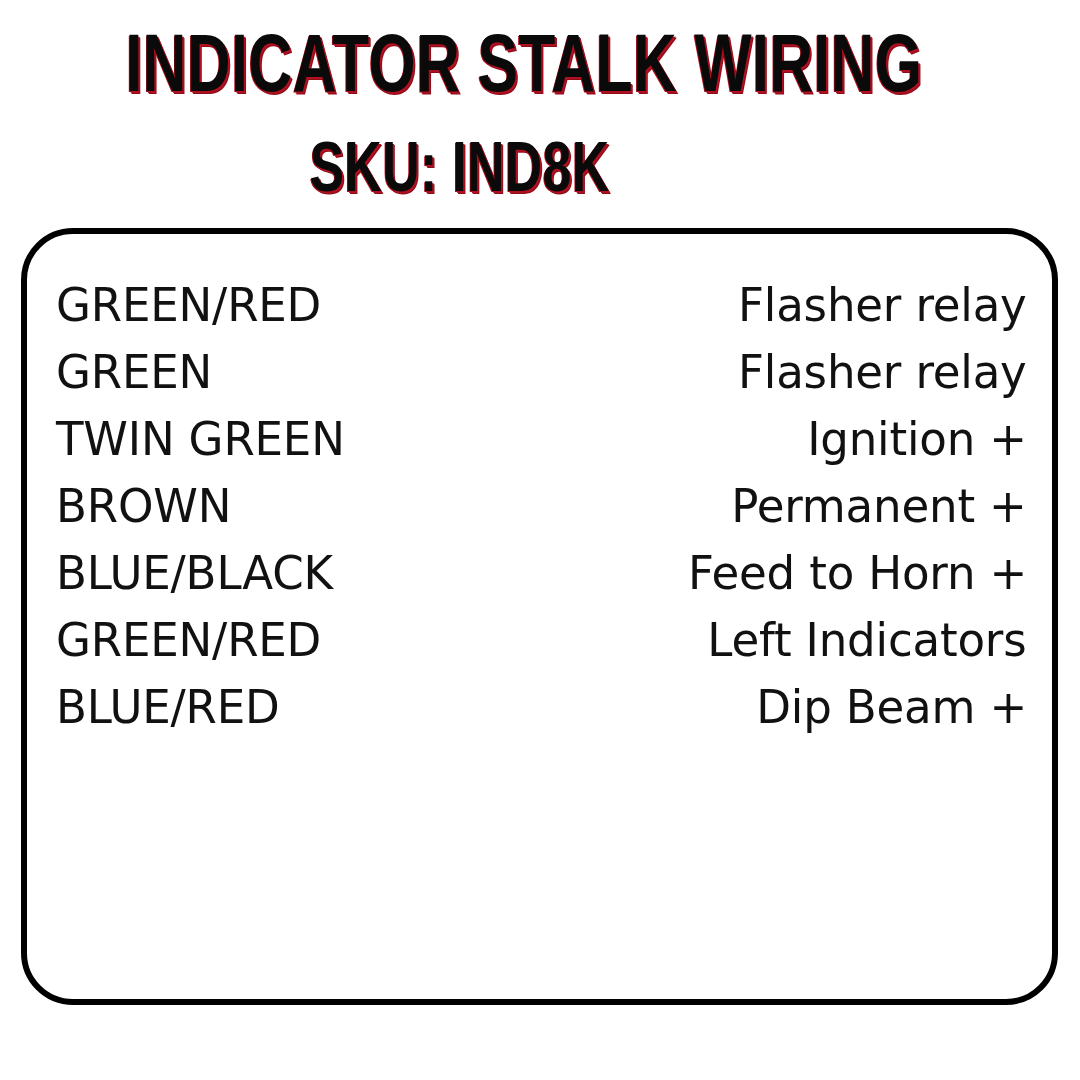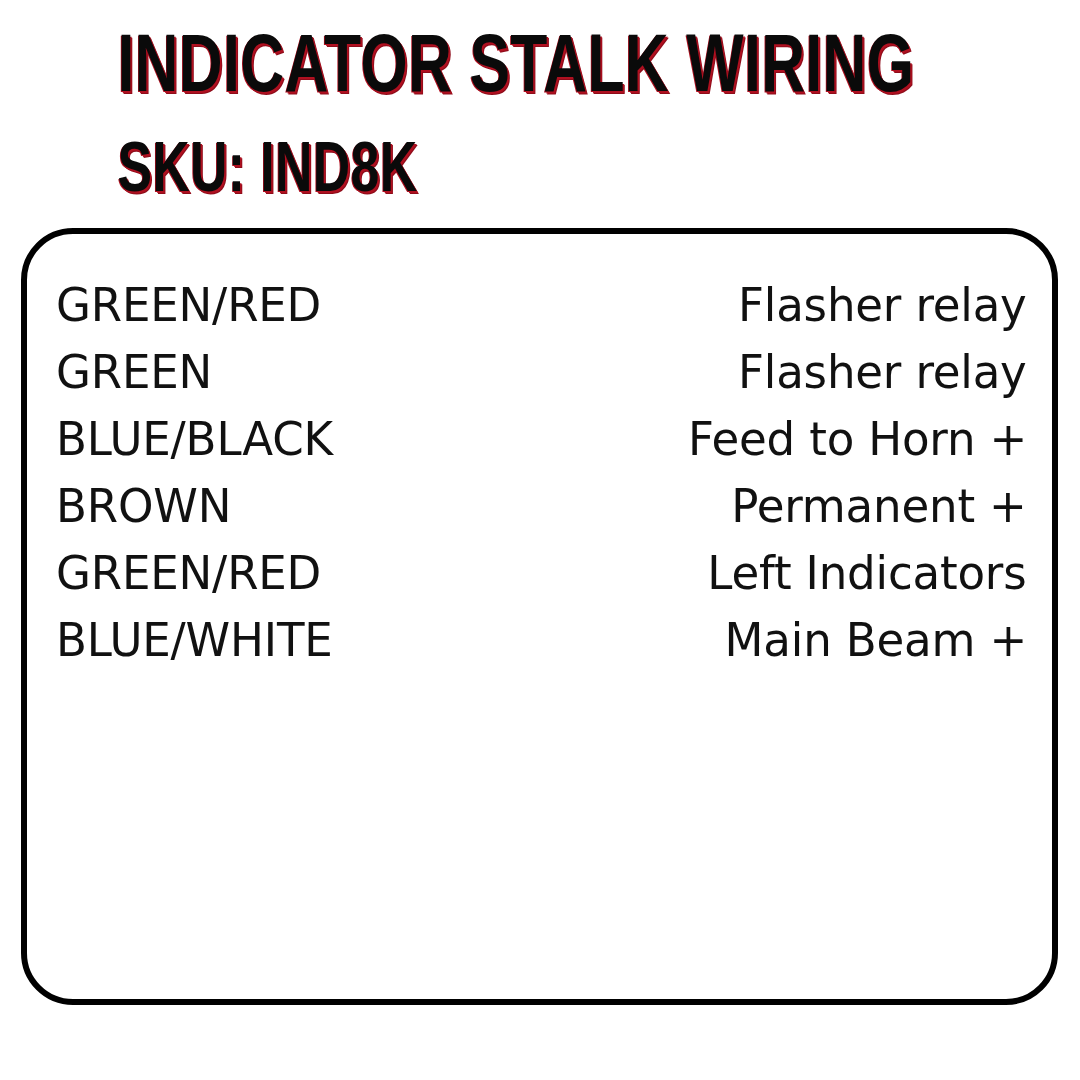--- a/index.html
+++ b/index.html
@@ -19,24 +19,24 @@
     position: relative;
     width: 1080px;
     height: 1080px;
     background: #ffffff;
     box-sizing: border-box;
   }
 
   
   .heading {
     position: absolute;
-    left: 0;
+    left: 8px;
     top: 22px;
     width: 903px;
-    text-align: left;
+    text-align: center;
   }
   .title-line {
     display: block;
     font-family: "Liberation Sans Narrow", "Liberation Sans", sans-serif;
     font-weight: 700;
     color: #0a0a0a;
     letter-spacing: 0.5px;
     line-height: 1.0;
     white-space: nowrap;
     transform: scaleX(0.74);
@@ -120,31 +120,35 @@
     <div class="rows" id="rows">
         <div class="row">
           <span class="cell cell-wire">GREEN/RED</span>
           <span class="cell cell-func">Flasher relay</span>
         </div>
         <div class="row">
           <span class="cell cell-wire">GREEN</span>
           <span class="cell cell-func">Flasher relay</span>
         </div>
         <div class="row">
-          <span class="cell cell-wire">BLUE/BLACK</span>
-          <span class="cell cell-func">Feed to Horn +</span>
+          <span class="cell cell-wire">TWIN GREEN</span>
+          <span class="cell cell-func">Ignition +</span>
         </div>
         <div class="row">
           <span class="cell cell-wire">BROWN</span>
           <span class="cell cell-func">Permanent +</span>
         </div>
         <div class="row">
+          <span class="cell cell-wire">BLUE/BLACK</span>
+          <span class="cell cell-func">Feed to Horn +</span>
+        </div>
+        <div class="row">
           <span class="cell cell-wire">GREEN/RED</span>
           <span class="cell cell-func">Left Indicators</span>
         </div>
         <div class="row">
-          <span class="cell cell-wire">BLUE/WHITE</span>
-          <span class="cell cell-func">Main Beam +</span>
+          <span class="cell cell-wire">BLUE/RED</span>
+          <span class="cell cell-func">Dip Beam +</span>
         </div>
       </div>
   </div>
 
 </div>
 
 </body></html>

